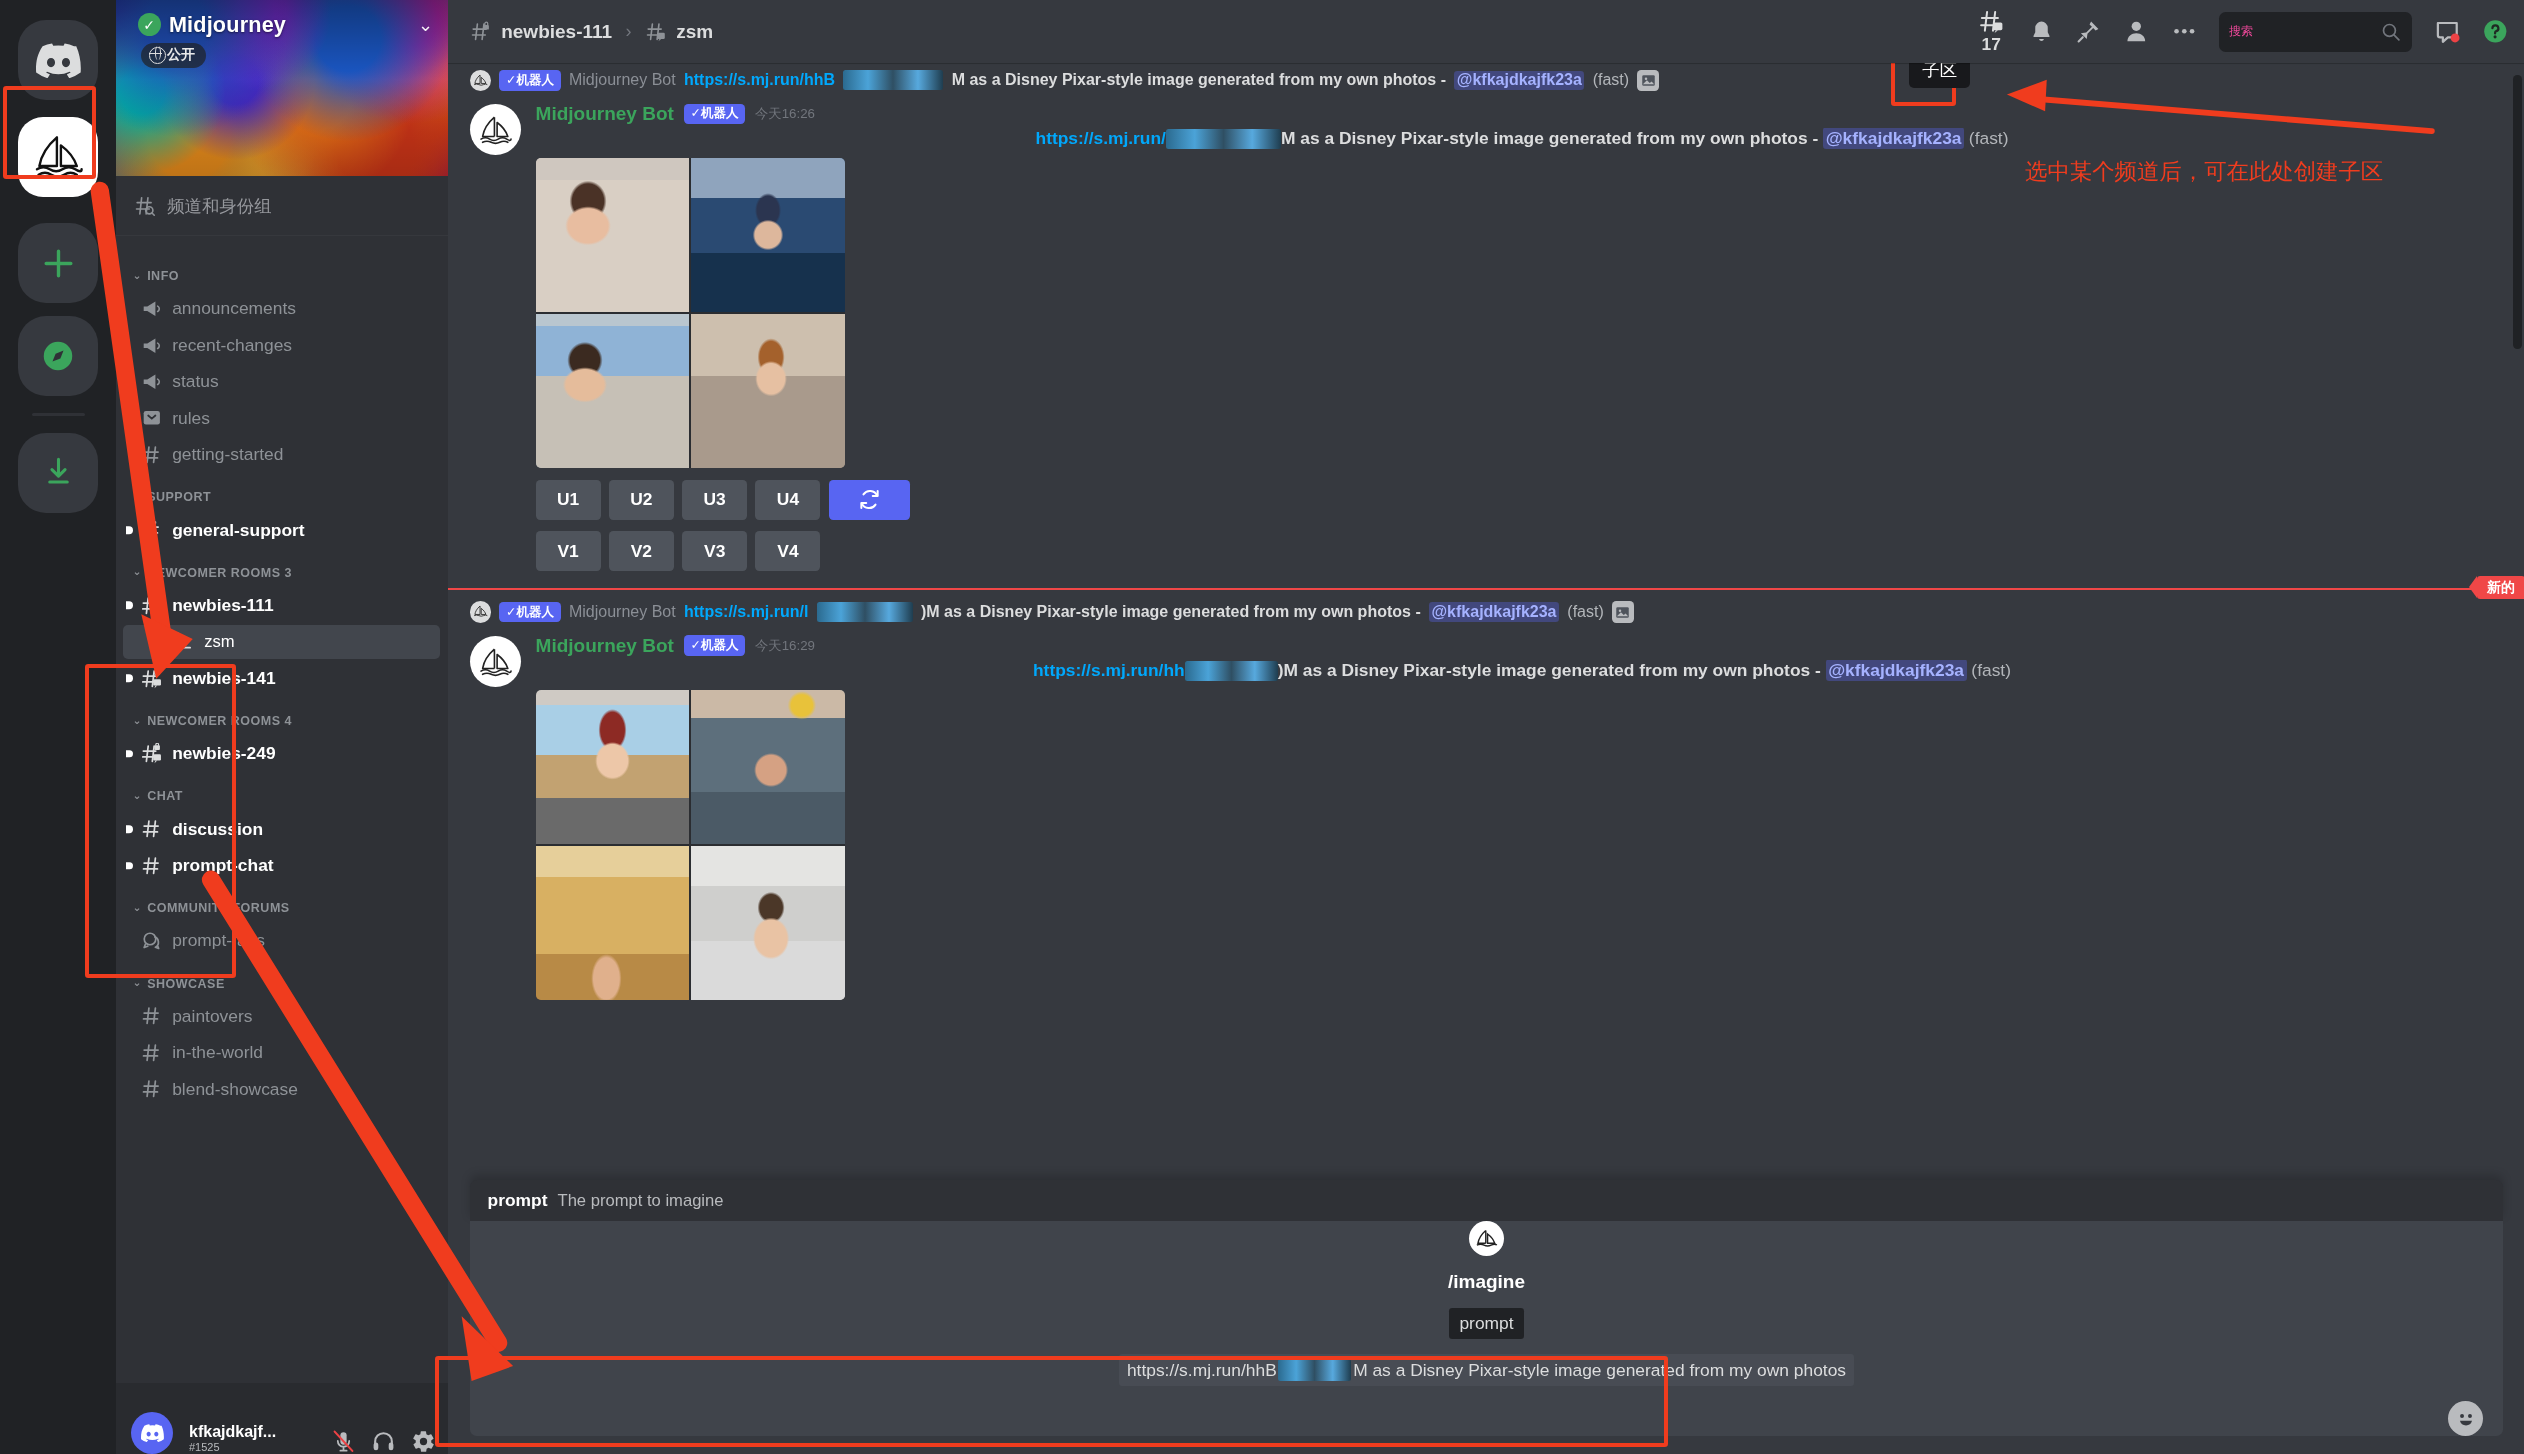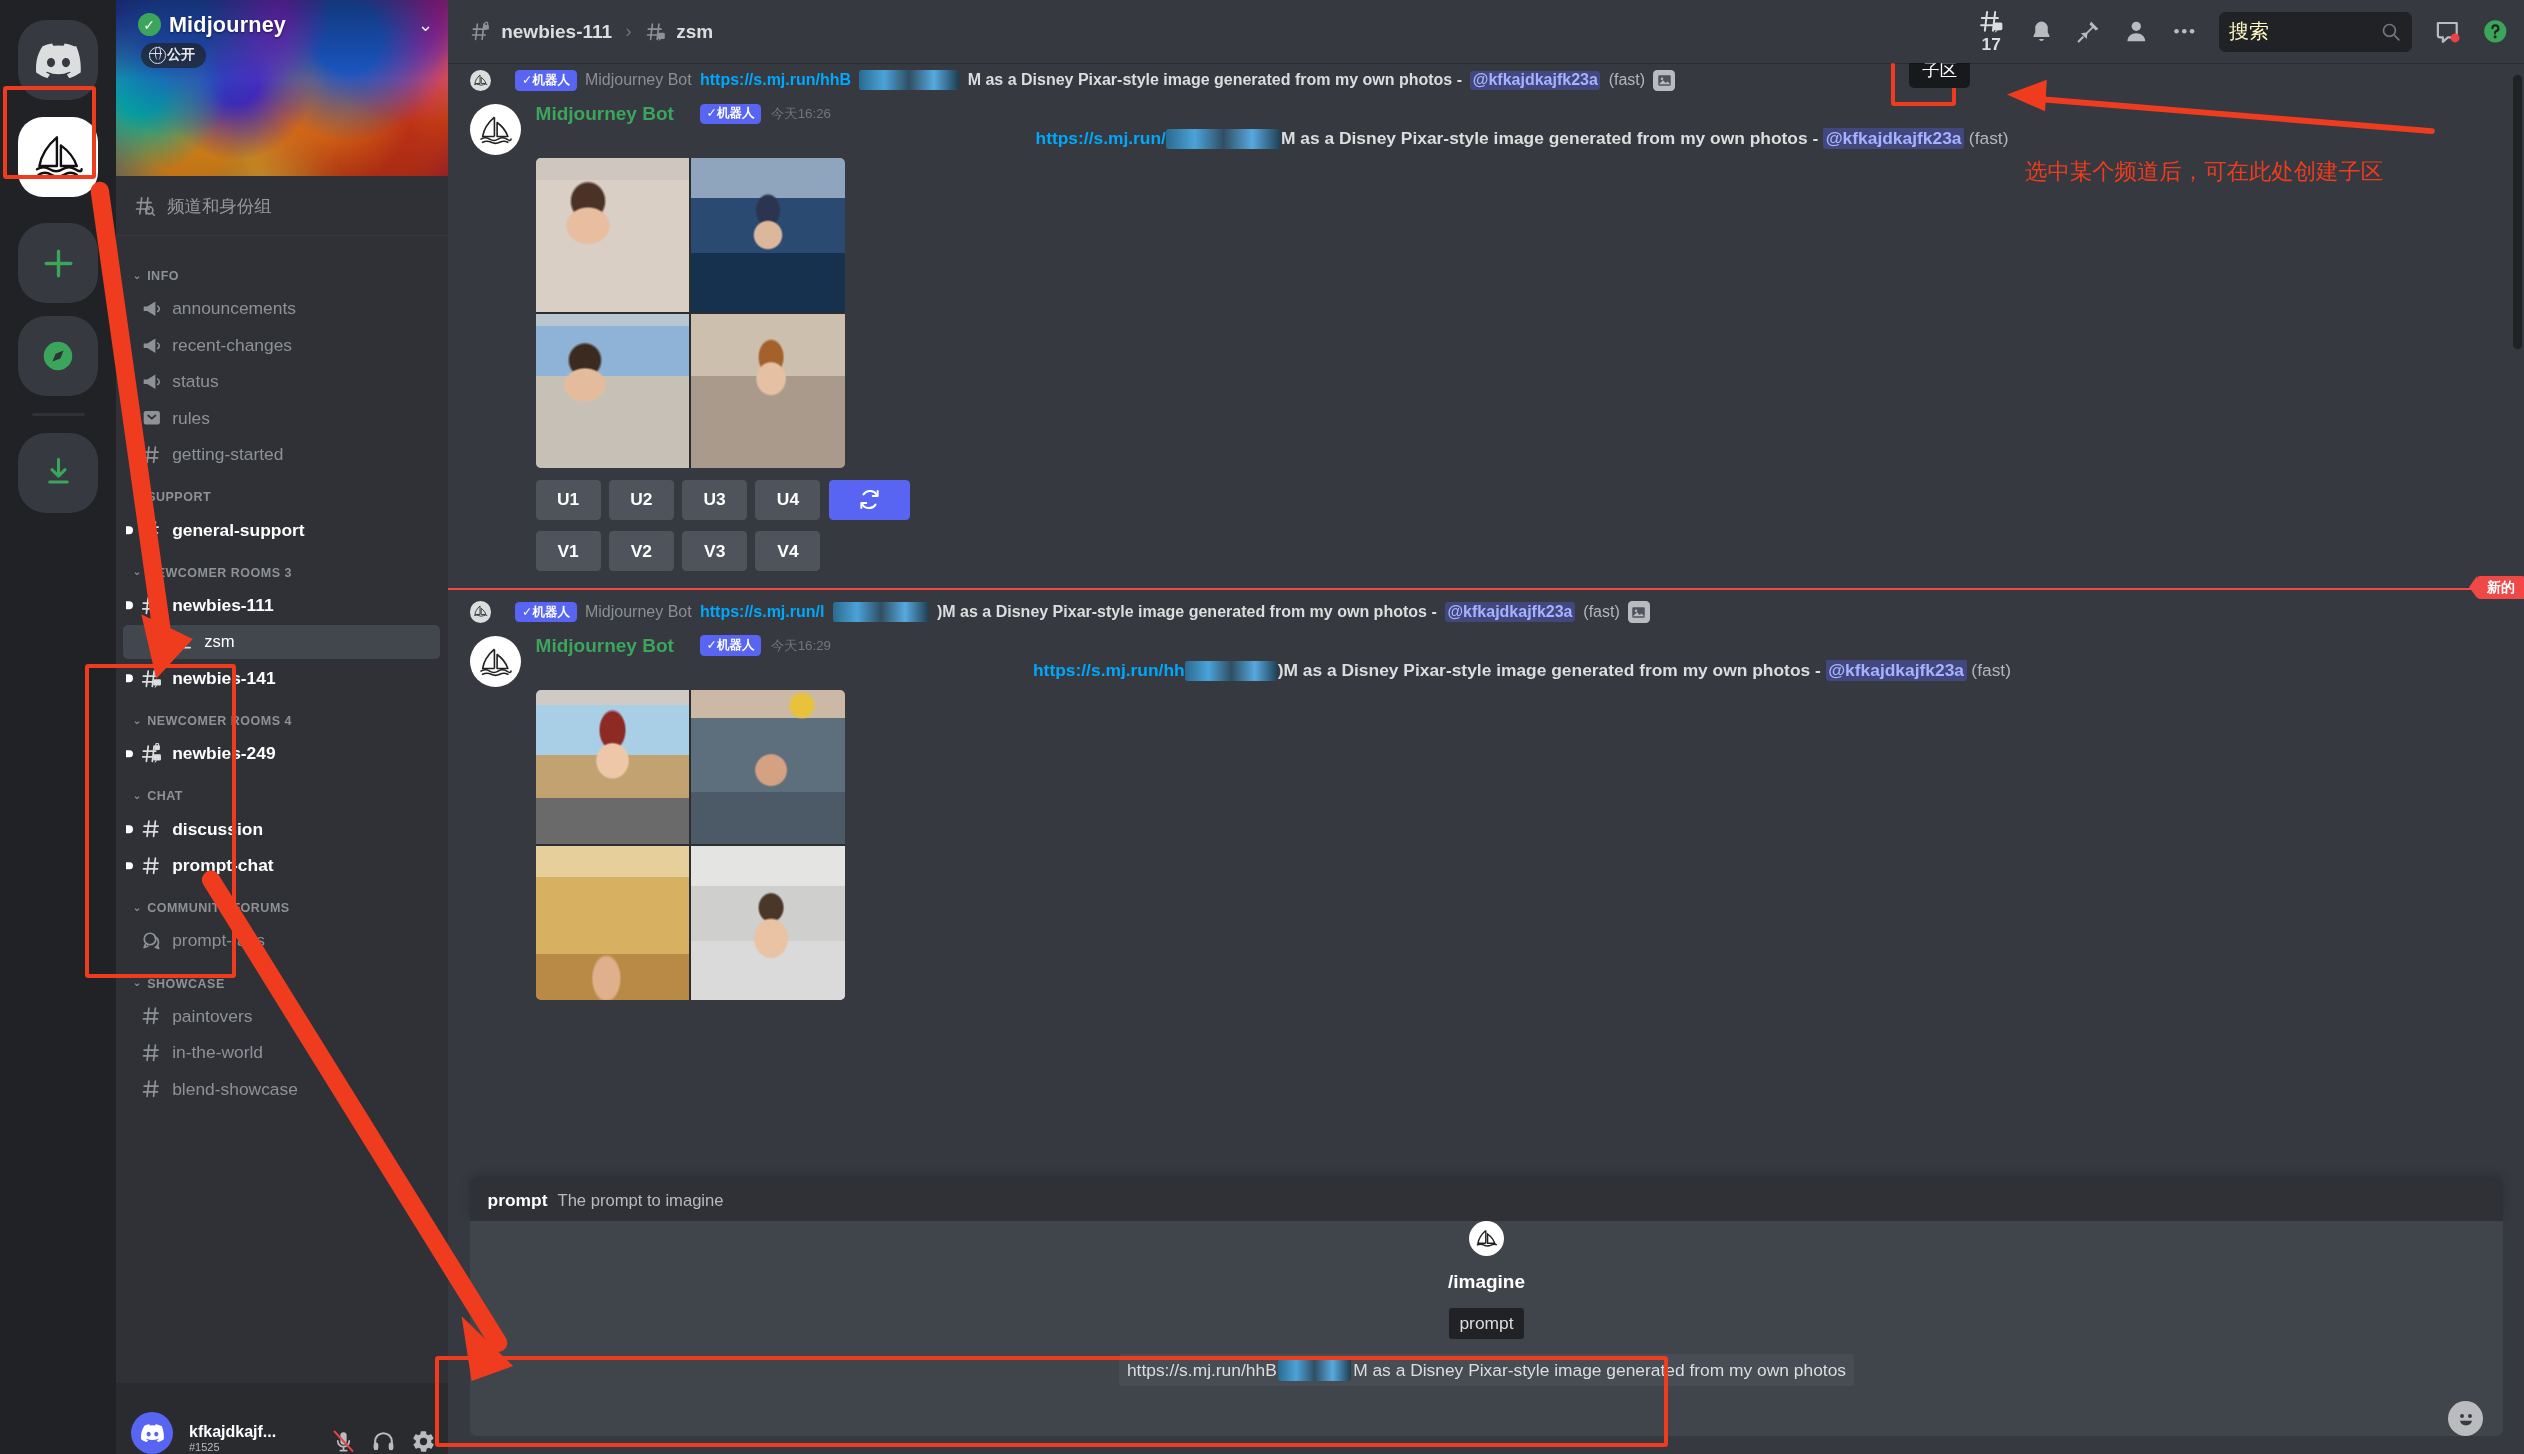--- a/index.html
+++ b/index.html
@@ -131,33 +131,33 @@
   .bc-item { display: flex; align-items: center; gap: 10px; cursor: pointer; }
   .bc-name { color: #dcddde; font-size: 19px; font-weight: 700; }
   .bc-sep { color: #72767d; font-size: 18px; margin: 0 5px; }
   .hdr-tools { margin-left: auto; display: flex; align-items: center; gap: 21.6px; }
   .tool { display: flex; align-items: center; gap: 0; cursor: pointer; color: #b9bbbe; flex-direction: column;}
   .thread-count { color: #dcddde; font-size: 17.4px; font-weight: 600; }
   .search-box {
     width: 193px; height: 40px; background: #202225; border-radius: 6.6px;
     display: flex; align-items: center; padding: 0 10px; cursor: text;
   }
-  .search-box .ph { color: #fef9c3; font-size: 20px; flex: 1; }
+  .search-box .ph { color: #ec4899; font-size: 12px; flex: 1; }
 
   .msg-scroll { flex: 1; overflow: hidden; position: relative; }
 
   .msg-compact {
     display: flex; align-items: center; gap: 8.3px;
     padding: 6.6px 16.6px 6.6px 21.6px; font-size: 16px; flex-wrap: nowrap; overflow: hidden;
     white-space: nowrap;
   }
   .mini-ava { width: 21.6px; height: 21.6px; border-radius: 50%; background:#dcddde; flex-shrink:0; display:flex;align-items:center;justify-content:center;}
   .bot-tag {
     background: #5865f2; color: #fff; font-size: 12.5px; font-weight: 600;
-    border-radius: 4.2px; padding: 1.7px 6.6px; display: inline-flex; align-items: center; gap: 3.3px; margin-left: 16px;
+    border-radius: 4.2px; padding: 1.7px 6.6px; display: inline-flex; align-items: center; gap: 3.3px;
   }
   .bot-name-muted { color: #8b8f96; font-size: 16px; }
   .link { color: #00a8fc; font-weight: 700; }
   .msg-text { color: #dcddde; font-weight: 700; }
   .mention { background: rgba(88,101,242,0.35); color: #a5b2ff; border-radius: 3.3px; padding: 0.8px 2.5px; font-weight: 700;}
   .fast { color: #b3b6ba; font-weight: 400;}
   .redact { display:inline-block; vertical-align: middle; border-radius: 2.5px; background: linear-gradient(90deg,#2b6a8f,#4ba3d8,#2f4f63,#57a9de,#1f3d4f); }
   .img-pill { display:inline-flex; align-items:center; justify-content:center; width:21.6px;height:21.6px;border-radius:4.2px;background:#b9bbbe;flex-shrink:0;}
 
   .msg-full { padding: 5px 16.6px 3.3px 21.6px; display: flex; gap: 15px; }

